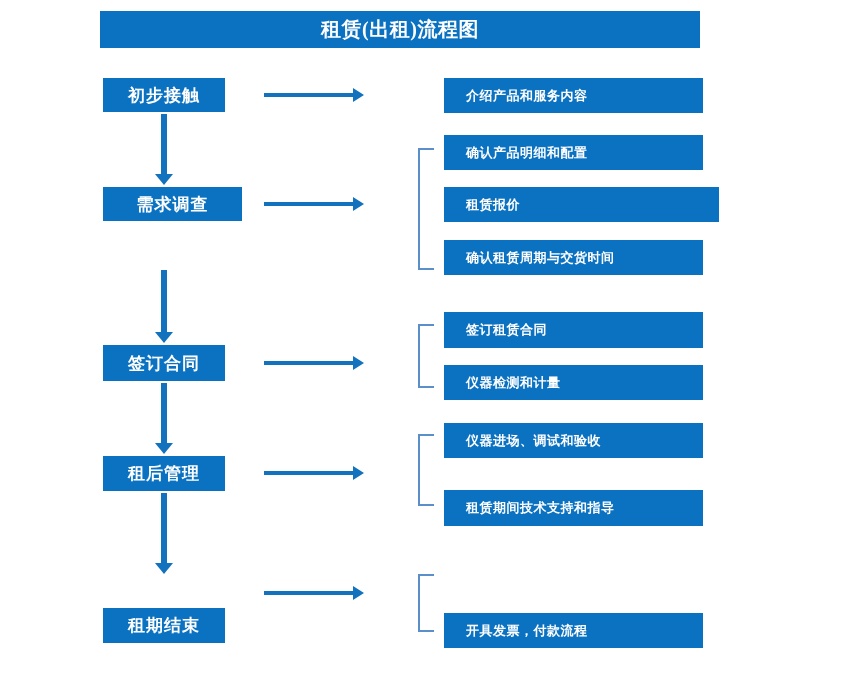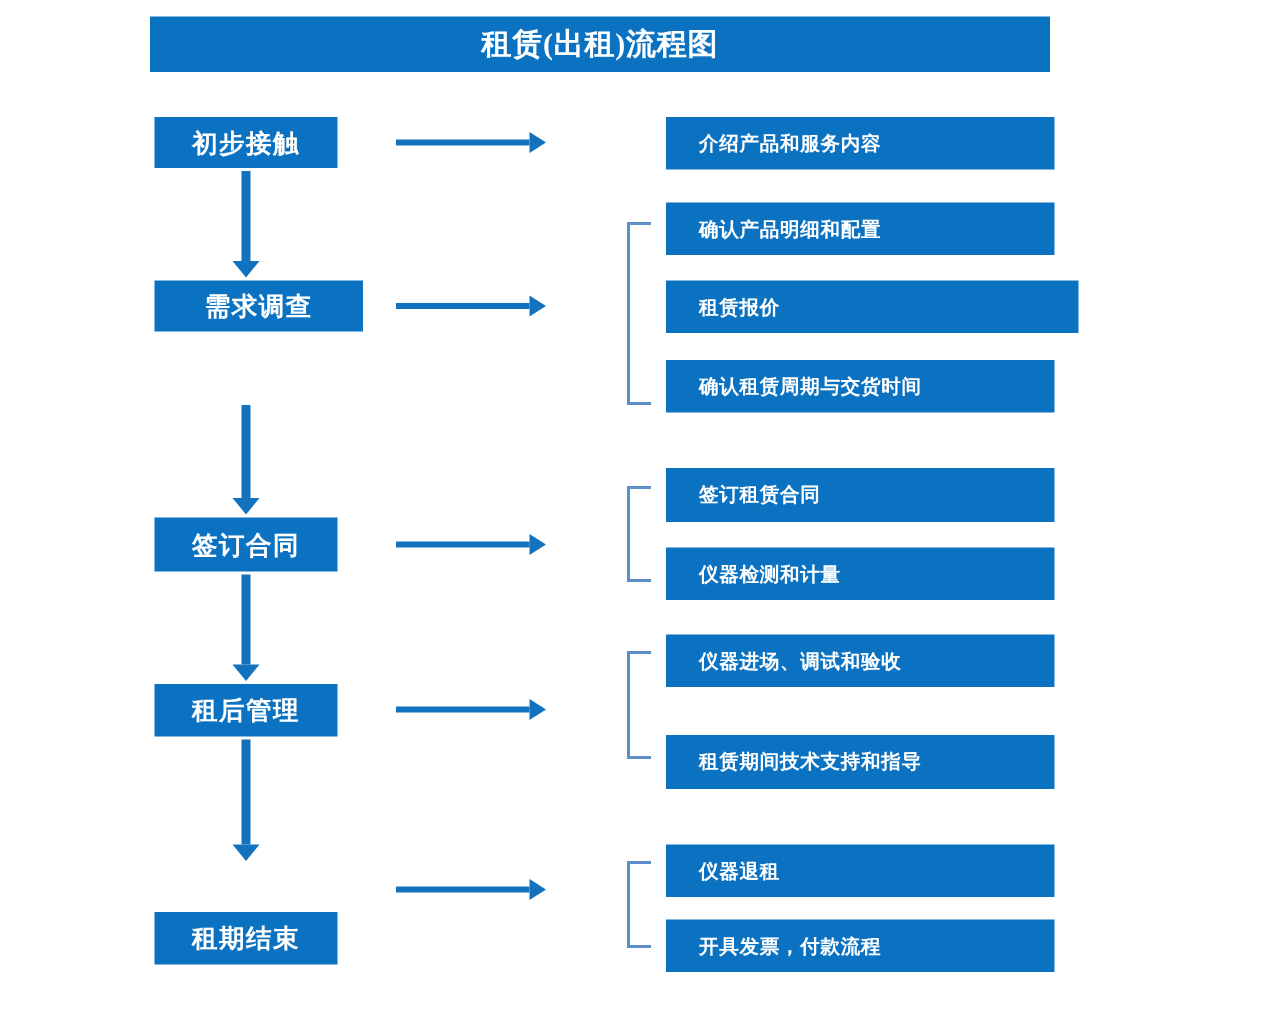--- a/index.html
+++ b/index.html
@@ -192,17 +192,16 @@
   <div class="box box-right" style="left:444px; top:312px; width:259px; height:36px;">签订租赁合同</div>
 
   <div class="box box-right" style="left:444px; top:240px; width:259px; height:35px;">确认租赁周期与交货时间</div>
 
   <div class="box box-right" style="left:444px; top:365px; width:259px; height:35px;">仪器检测和计量</div>
 
   <div class="box box-right" style="left:444px; top:423px; width:259px; height:35px;font-family:Liberation Mono, monospace;">仪器进场、调试和验收</div>
 
   <div class="box box-right" style="left:444px; top:490px; width:259px; height:36px;">租赁期间技术支持和指导</div>
 
-  <div class="box box-right" style="left:444px; top:563px; width:259px; height:35px;">仪器退租</div>
 
   <div class="box box-right" style="left:444px; top:613px; width:259px; height:35px;">开具发票，付款流程</div>
 
 </div>
 
 </body></html>

